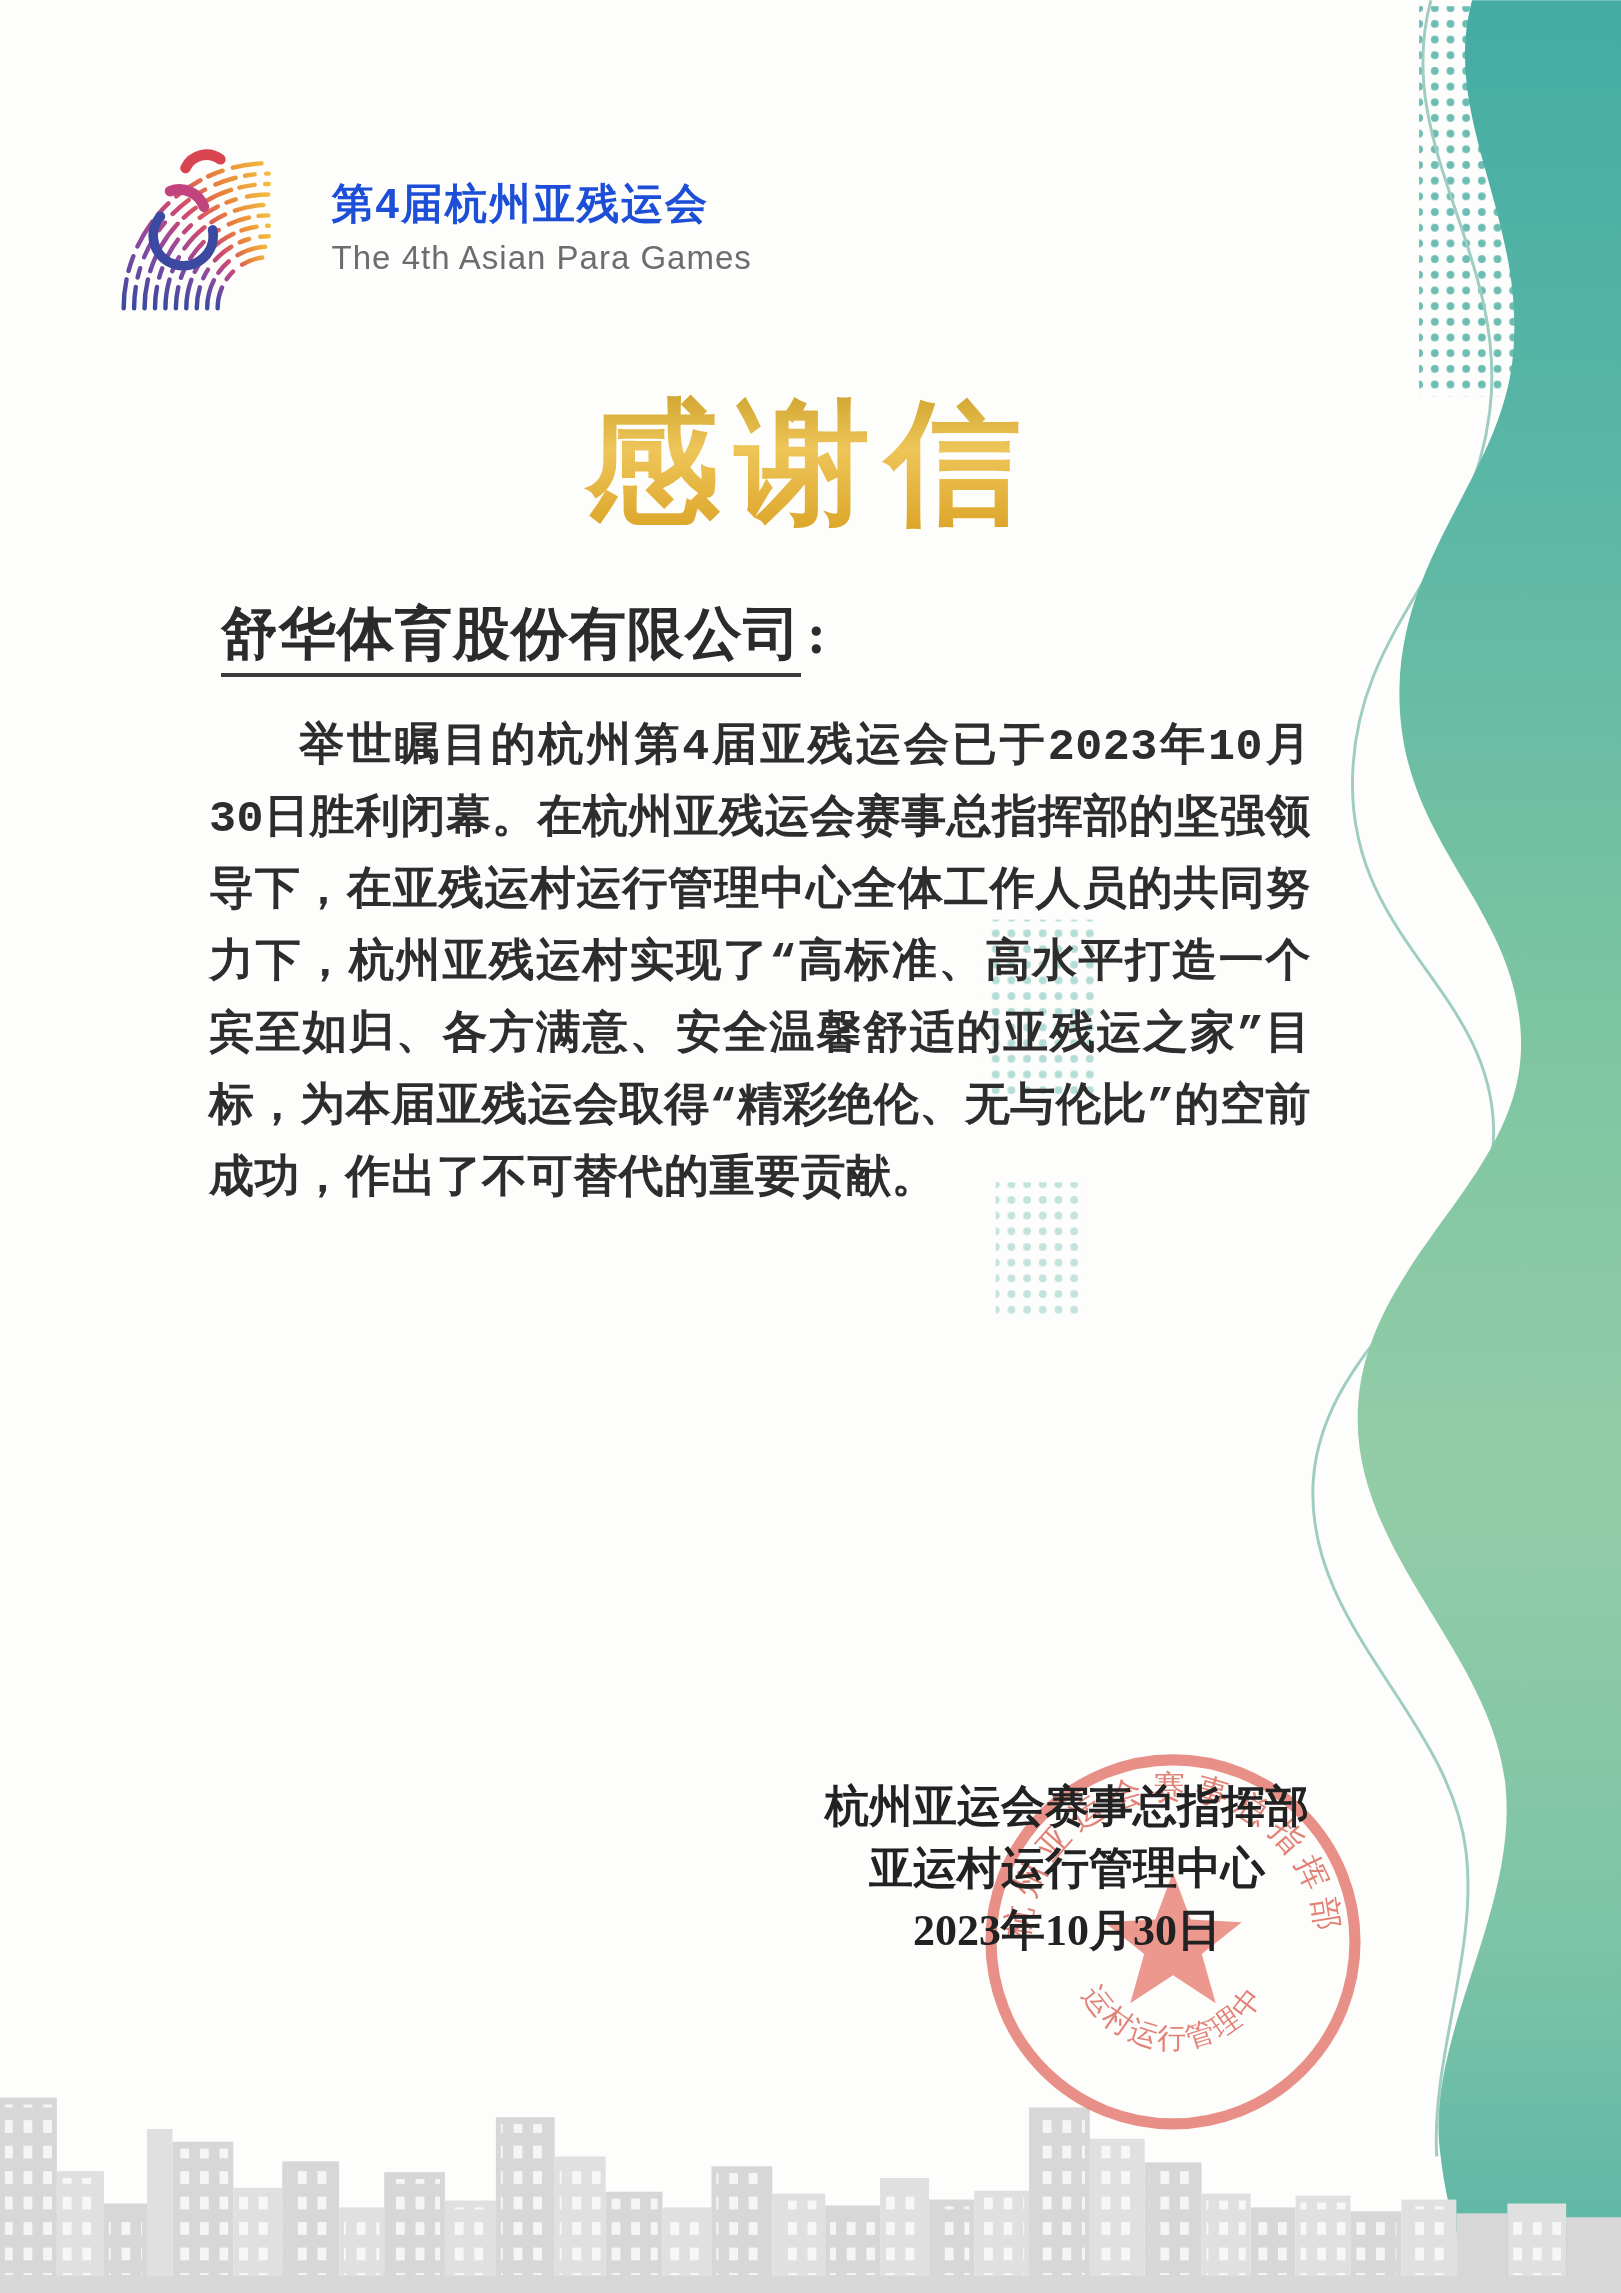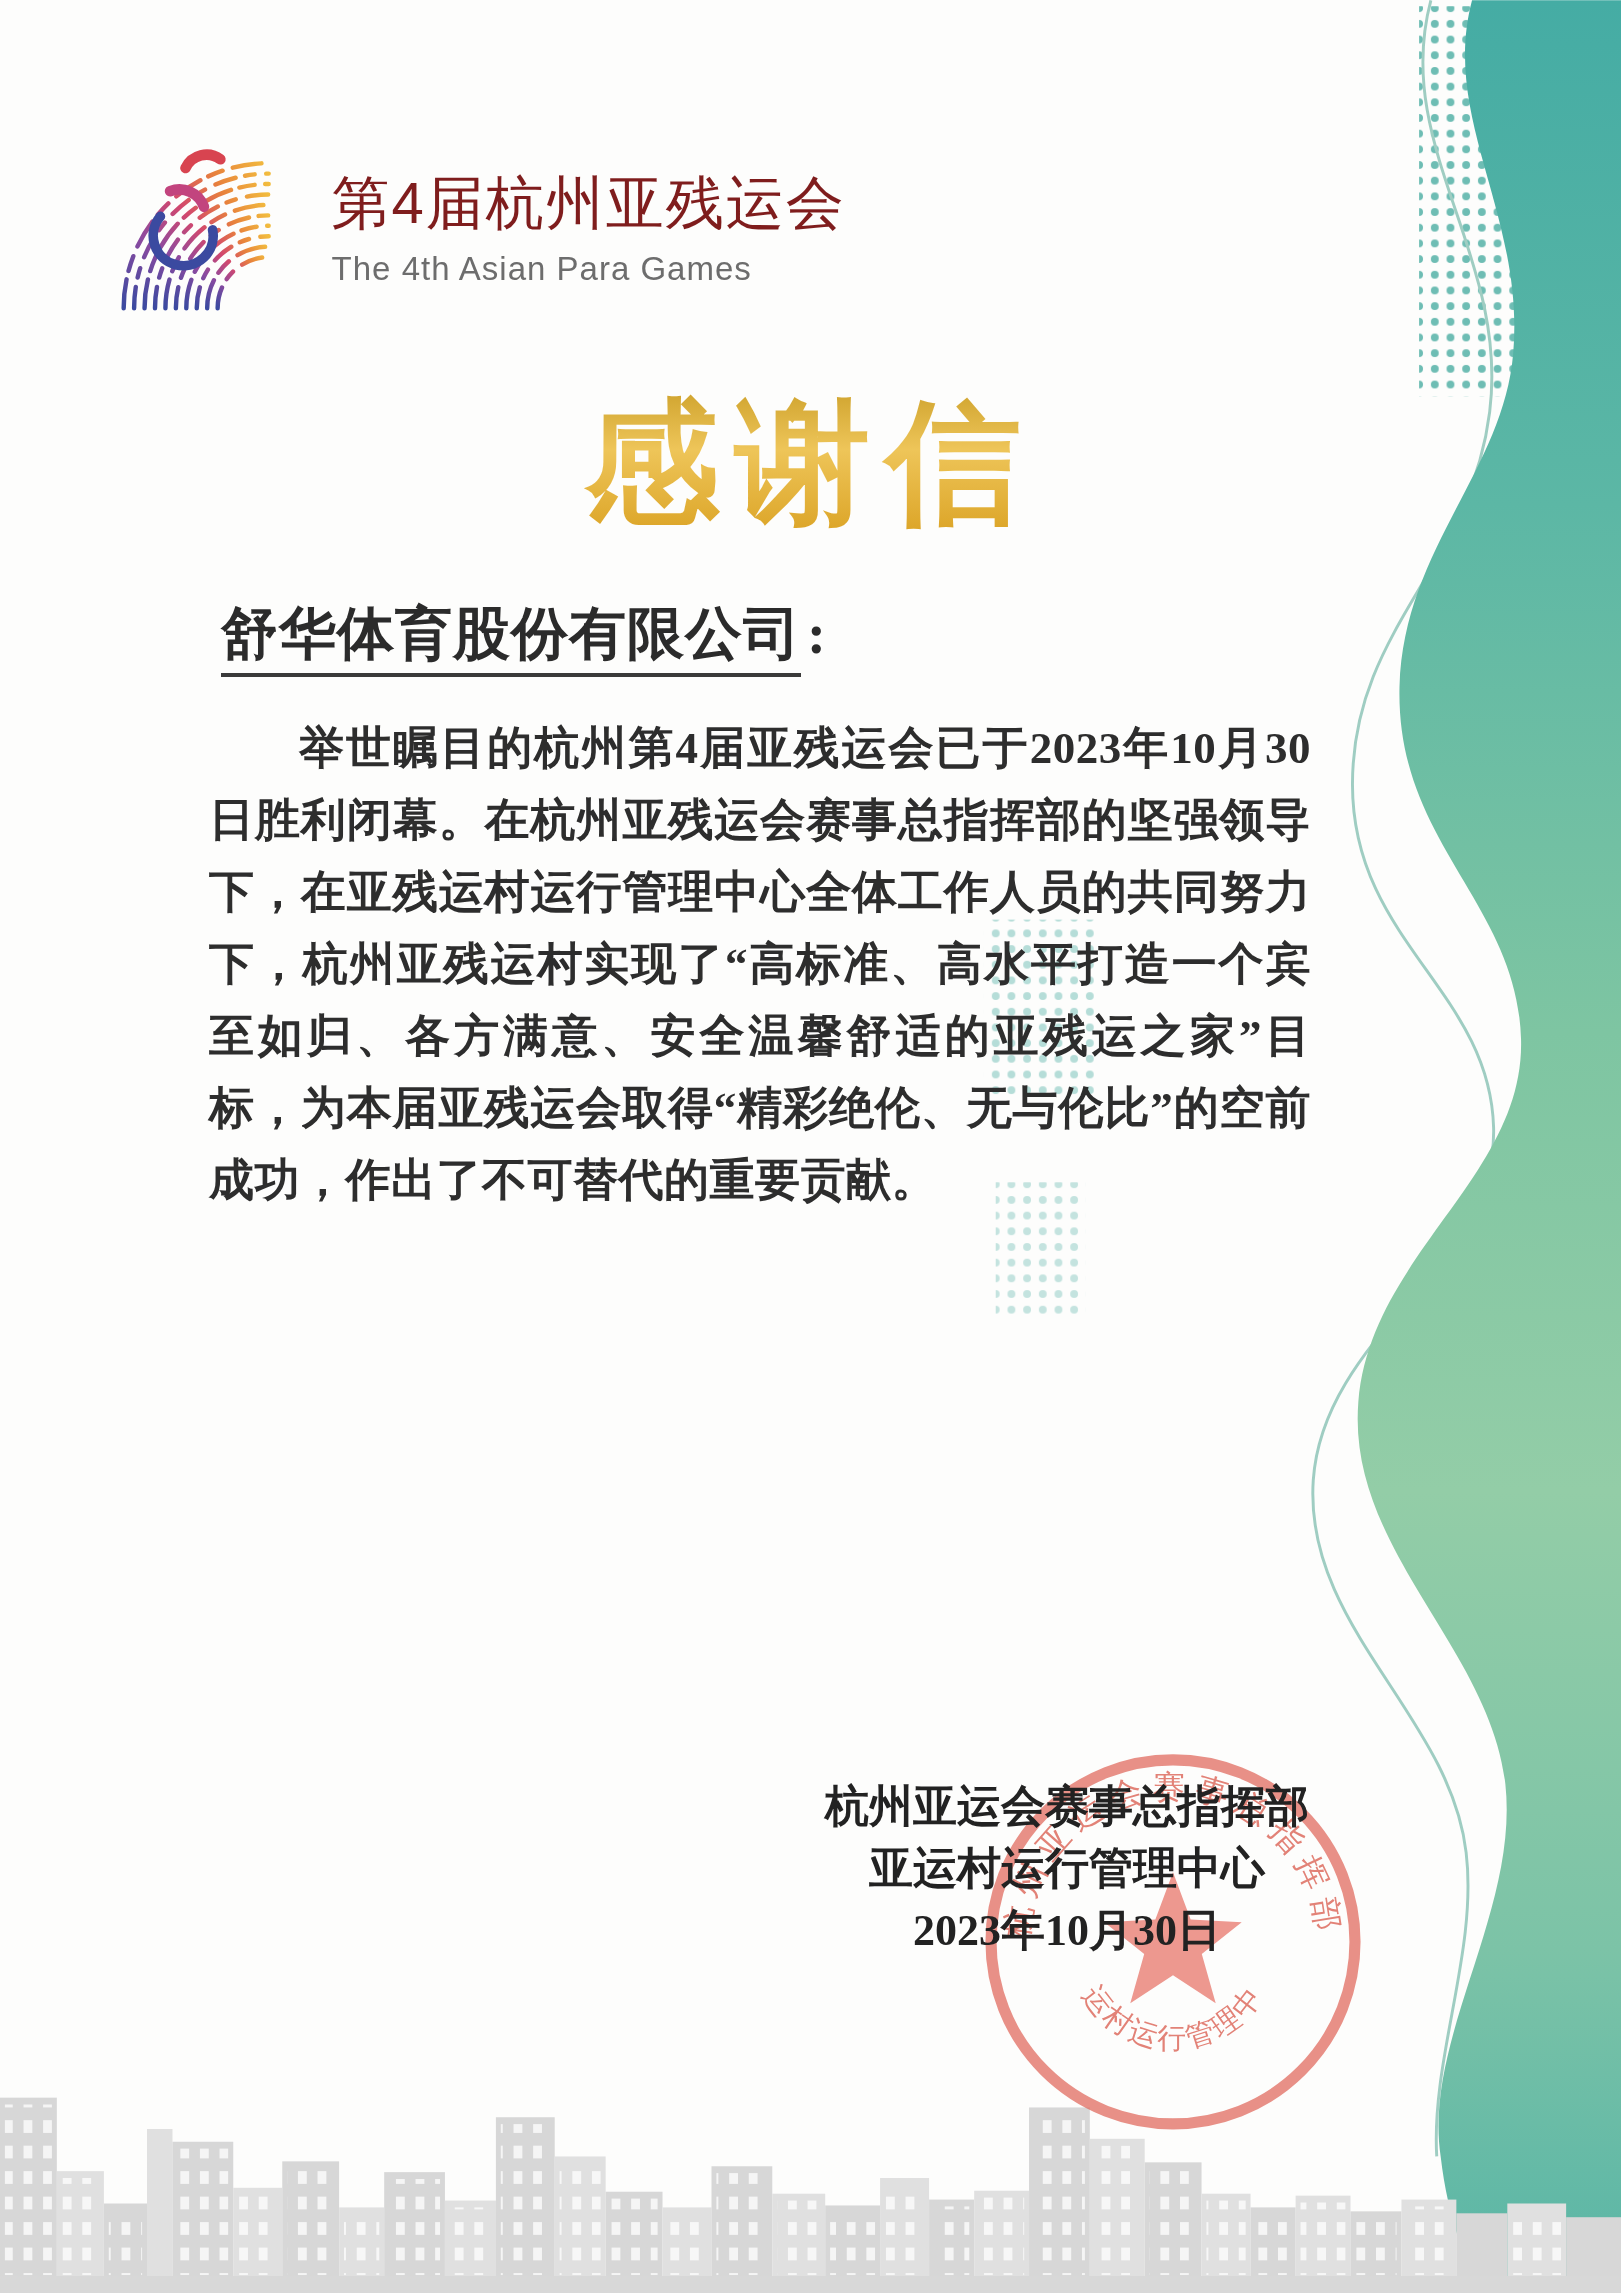--- a/index.html
+++ b/index.html
@@ -10,21 +10,21 @@
   }
   .bg-svg{position:absolute;top:0;left:0;z-index:0;}
   .content{position:relative;z-index:2;}
 
   
   .header{position:absolute;top:139px;left:90px;display:flex;align-items:center;gap:19.6px;z-index:2;}
   .logo-box{width:222px;height:174px;flex:0 0 auto;}
   .org-names{display:flex;flex-direction:column;}
   .org-zh{
     font-family:"Liberation Sans","DejaVu Sans",sans-serif;
-    font-size:58px;color:#7f1d1d;letter-spacing:2px;font-weight:400;
+    font-size:42px;color:#1d4ed8;letter-spacing:2px;font-weight:700;
   }
   .org-en{
     font-family:"Liberation Sans","DejaVu Sans",sans-serif;
     font-size:33px;color:#6d6d6d;margin-top:7px;letter-spacing:1px;
   }
 
   
   .title-wrap{position:absolute;top:373px;left:0;width:1621px;text-align:center;z-index:2;}
   .title-text{
     display:inline-block;
@@ -36,21 +36,21 @@
   }
 
   
   .letter{position:absolute;left:209px;top:584px;width:1102px;z-index:2;color:#2d2d2d;}
   .recipient{font-size:57px;font-weight:700;margin:12px;color:#2b2b2b;letter-spacing:1px;}
   .recipient .uline{border-bottom:4.9px solid #3a3a3a;padding-bottom:7.8px;}
   .recipient .colon{margin-left:5.9px;}
   .body-text{margin-top:39px;}
   .body-text p{
     margin:0;font-size:45px;line-height:72px;font-weight:600;
-    text-align:justify;text-indent:2em;letter-spacing:0.5px;
+    text-align:justify;text-indent:2em;letter-spacing:0.5px;font-family:Liberation Mono, monospace;
   }
 
   
   .signature{
     position:absolute;top:1776px;right:312px;z-index:3;
     text-align:center;font-size:44px;font-weight:700;line-height:62px;color:#222;
   }
 
   
   .stamp{position:absolute;left:978px;top:1745px;width:390px;height:390px;z-index:2;opacity:.92;}

